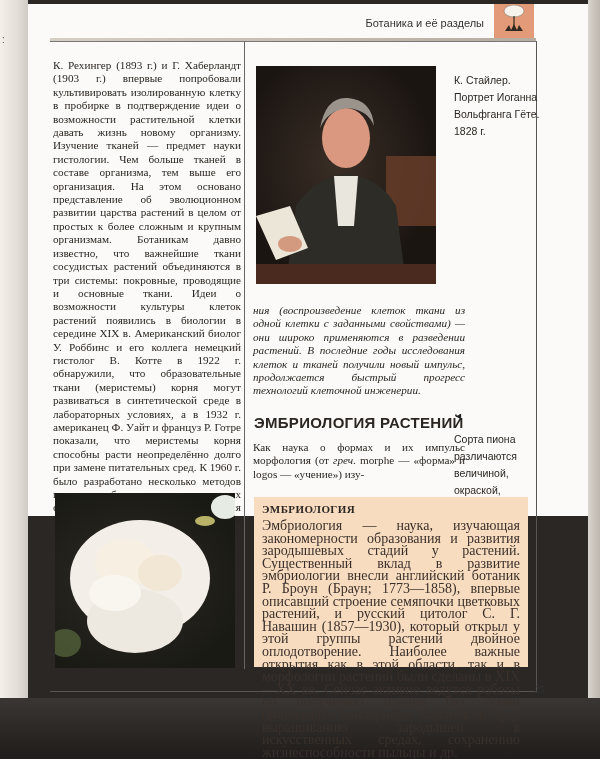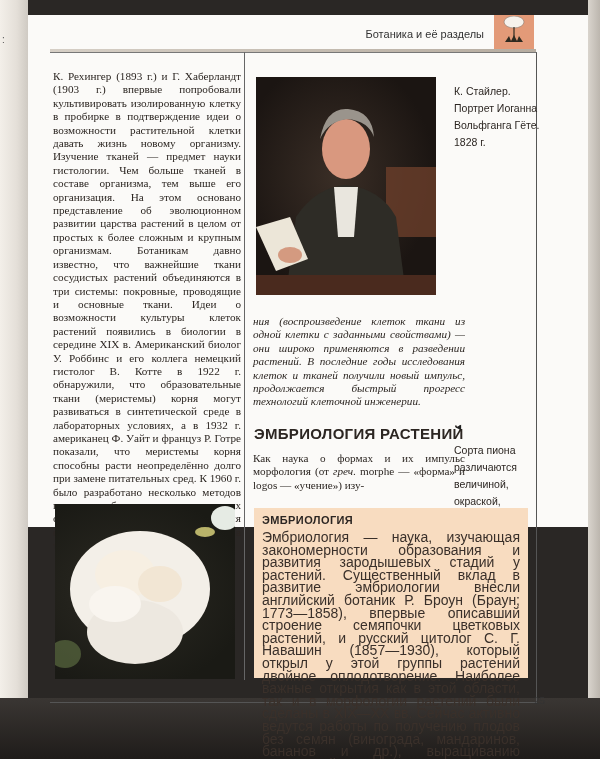--- a/index.html
+++ b/index.html
@@ -11,21 +11,21 @@
     }
     .spine {
       position: absolute; left: 0; top: 0; width: 28px; height: 700px;
       background: linear-gradient(to right, #f3efe9 0%, #e4dfd8 60%, #cfcac3 100%);
     }
     .spine-mark {
       position: absolute; left: 2px; top: 34px; font-size: 10px; color: #555;
       font-family: "Liberation Sans", sans-serif;
     }
     .page {
-      position: absolute; left: 28px; top: 15px; width: 560px; height: 512px;
+      position: absolute; left: 28px; top: 4px; width: 560px; height: 512px;
       background: #fbfaf8;
     }
     .page-edge {
       position: absolute; left: 588px; top: 0; width: 12px; height: 700px;
       background: linear-gradient(to right, #d9d4cd, #bcb6ae);
     }
     .bottom-shadow {
       position: absolute; left: 0; top: 698px; width: 600px; height: 61px;
       background: linear-gradient(to bottom, #3a3633, #1f1c1a);
     }
@@ -97,21 +97,21 @@
     .peony {
       position: absolute; left: 27px; top: 489px; width: 180px; height: 175px;
       background: radial-gradient(ellipse at 40% 50%, #2c2a23 0%, #1a1a15 80%);
       overflow: hidden;
     }
 
     .sidebar-box {
       position: absolute; left: 226px; top: 493px; width: 274px; height: 170px;
       background: #f8dcc0;
       padding: 6px 8px;
-      font-family: Liberation Sans, sans-serif;
+      font-family: Liberation Serif, serif;
     }
     .sidebar-title {
       font-size: 11px; color: #2c2622; letter-spacing: 0.4px; margin-bottom: 5px;
     }
     .sidebar-text {
       font-size: 14px; line-height: 12.6px; color: #3a302a; text-align: justify;
     }
 
     .page-number {
       position: absolute; left: 506px; top: 679px;

